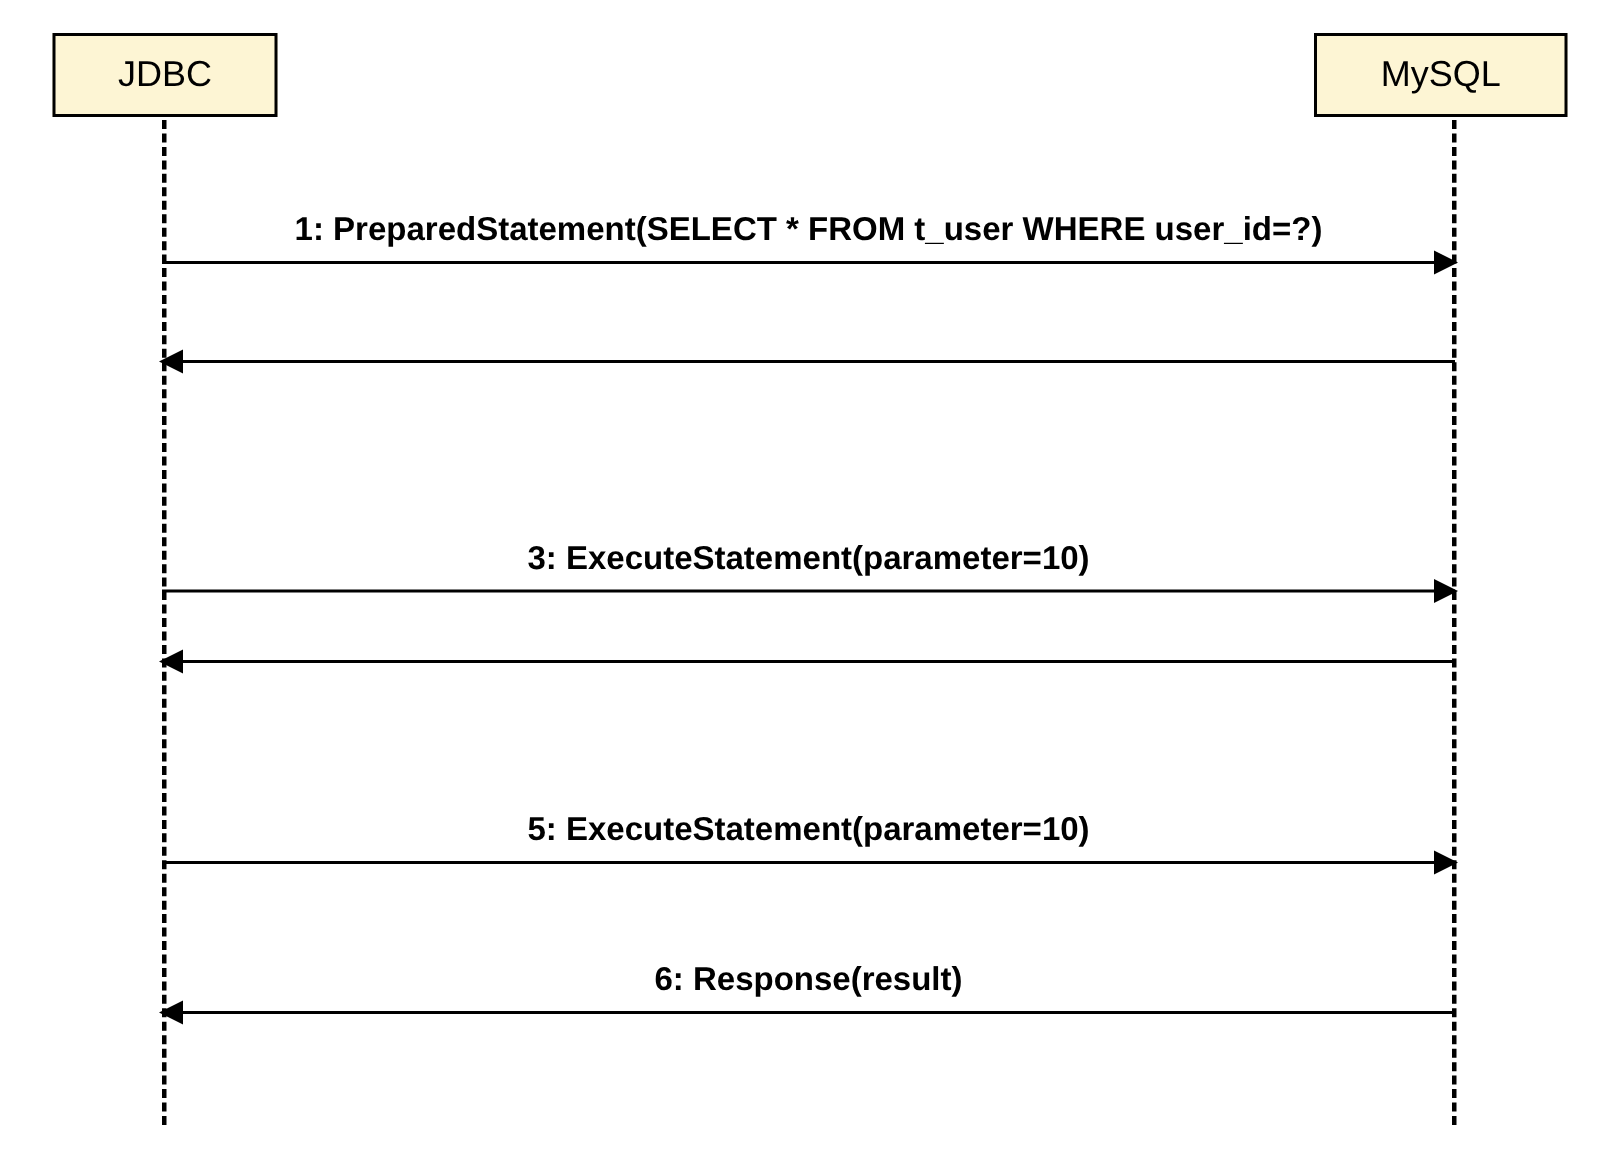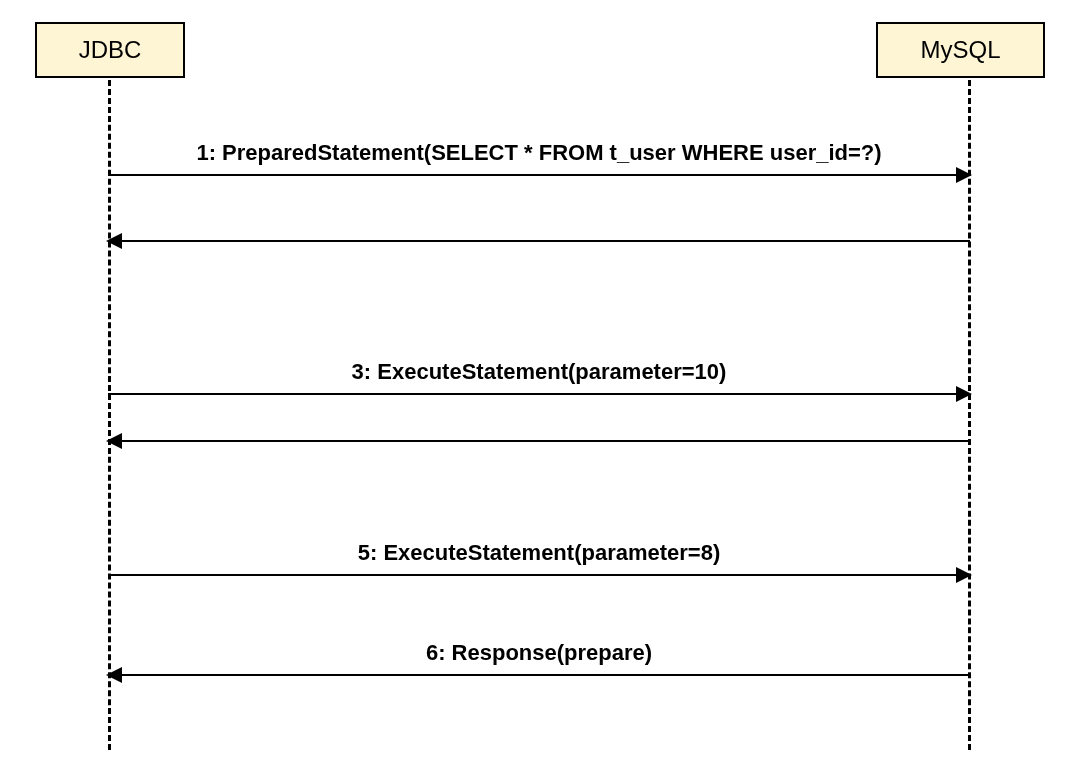--- a/index.html
+++ b/index.html
@@ -104,20 +104,20 @@
 <div class="message-row row3">
   <div class="message-label">3:  ExecuteStatement(parameter=10)</div>
   <div class="arrow-line right"></div>
 </div>
 
 <div class="message-row row4">
   <div class="arrow-line left"></div>
 </div>
 
 <div class="message-row row5">
-  <div class="message-label">5:  ExecuteStatement(parameter=8)</div>
+  <div class="message-label">5:  ExecuteStatement(parameter=10)</div>
   <div class="arrow-line right"></div>
 </div>
 
 <div class="message-row row6">
-  <div class="message-label">6:  Response(prepare)</div>
+  <div class="message-label">6:  Response(result)</div>
   <div class="arrow-line left"></div>
 </div>
 
 </body></html>

